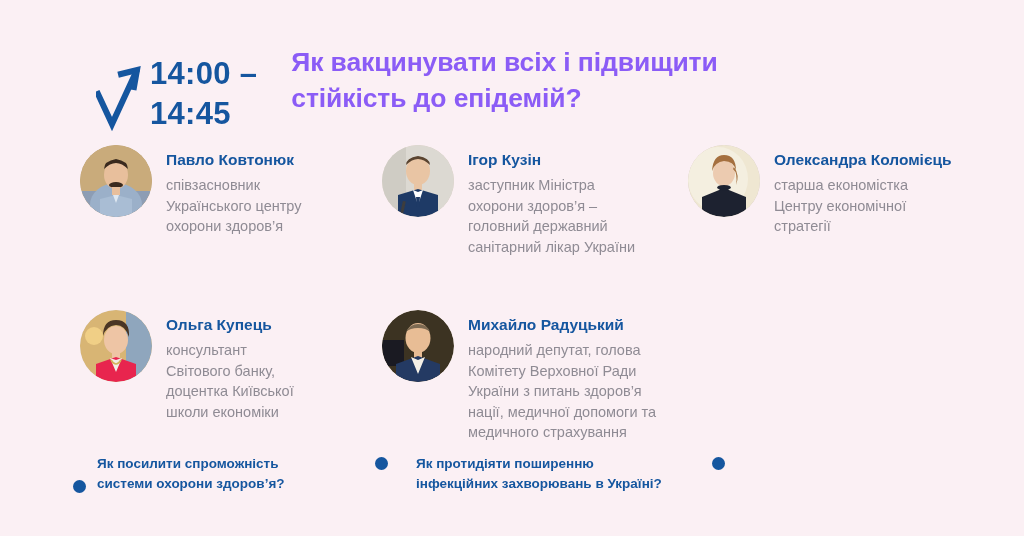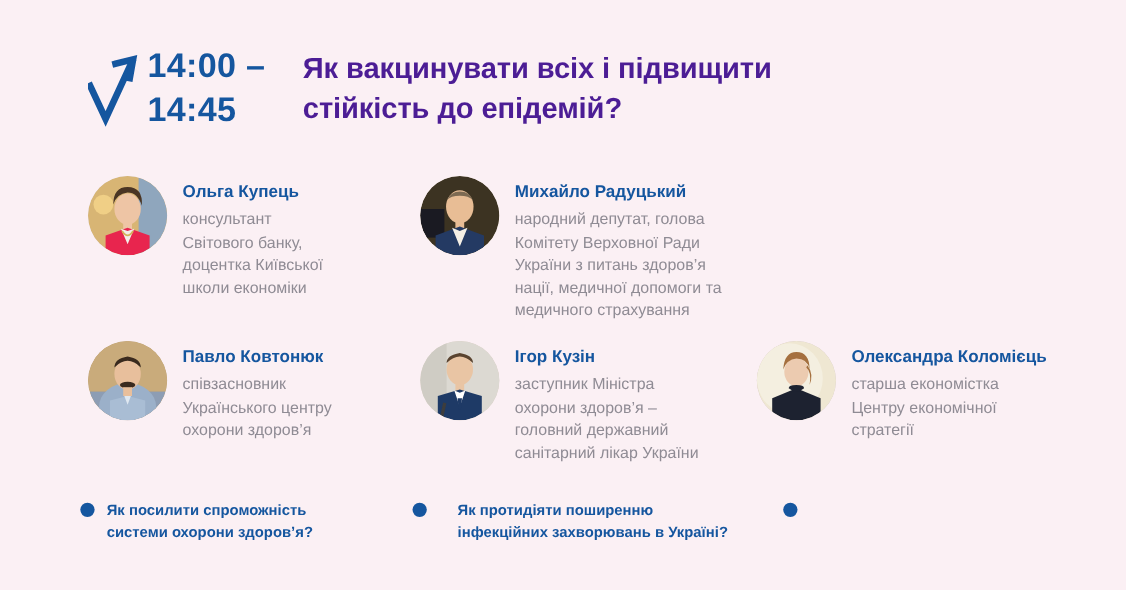--- a/index.html
+++ b/index.html
@@ -11,44 +11,44 @@
     height: 536px;
     background: #fbf0f4;
     font-family: "Liberation Sans", sans-serif;
     overflow: hidden;
     position: relative;
   }
 
   
   .header {
     position: absolute;
-    left: 80px;
+    left: 96px;
     top: 26px;
     display: flex;
-    align-items: center;
+    align-items: flex-end;
   }
   .growth-icon {
     width: 46px;
     height: 74px;
     margin-top: 2px;
     flex: 0 0 auto;
   }
   .time-block {
     margin-left: 8px;
     color: #15569f;
     font-size: 31px;
     font-weight: bold;
     line-height: 40px;
     letter-spacing: 0.3px;
     white-space: pre;
     flex: 0 0 auto;
   }
   .session-title {
     margin-left: 34px;
-    color: #4c1d95;
+    color: #8b5cf6;
     font-size: 26.5px;
     font-weight: bold;
     line-height: 36px;
     max-width: 505px;
     letter-spacing: -0.1px;
     flex: 0 0 auto;
   }
 
   
   .speakers {
@@ -134,83 +134,20 @@
       <path d="M25 14 L41 10 L38 27" fill="none" stroke="#15569f" stroke-width="6" stroke-linecap="square" stroke-linejoin="miter"></path>
     </svg>
   </span>
   <div class="time-block">14:00 –
 14:45</div>
   <h1 class="session-title">Як вакцинувати всіх і підвищити стійкість до епідемій?</h1>
 </div>
 
 <div class="speakers">
 
-  <div class="speaker-row" style="height:150px; margin-top:15px;">
-
-    <div class="speaker" style="left:80px; top:0;">
-      <div class="avatar">
-        <svg viewBox="0 0 72 72" width="72" height="72" aria-hidden="true">
-          <defs>
-              <clipPath id="c4">
-                <circle cx="36" cy="36" r="36"></circle>
-              </clipPath>
-            </defs>
-          <g clip-path="url(#c4)">
-            <rect width="72" height="72" fill="#d8b574"></rect>
-            <rect x="46" width="26" height="72" fill="#8fa6bd"></rect>
-            <circle cx="14" cy="26" r="9" fill="#f0cf86"></circle>
-            <ellipse cx="36" cy="30" rx="12" ry="14" fill="#eec5a5"></ellipse>
-            <path d="M23 26 Q23 10 36 10 Q50 10 49 27 Q45 15 36 15 Q26 16 23 26Z" fill="#4a3524"></path>
-            <rect x="32" y="42" width="8" height="8" fill="#eec5a5"></rect>
-            <path d="M16 54 L36 47 L56 54 L56 72 L16 72Z" fill="#e8254e"></path>
-            <path d="M30 48 L36 62 L42 48 L36 50Z" fill="#f2eee8"></path>
-            <path d="M31 50 Q36 58 41 50" fill="none" stroke="#d4b25a" stroke-width="1.6"></path>
-          </g>
-        </svg>
-      </div>
-      <div class="speaker-text">
-        <div class="speaker-name">Ольга Купець</div>
-        <div class="speaker-role">консультант
-Світового банку,
-доцентка Київської
-школи економіки</div>
-      </div>
-    </div>
-
-    <div class="speaker" style="left:382px; top:0;">
-      <div class="avatar">
-        <svg viewBox="0 0 72 72" width="72" height="72" aria-hidden="true">
-          <defs>
-              <clipPath id="c5">
-                <circle cx="36" cy="36" r="36"></circle>
-              </clipPath>
-            </defs>
-          <g clip-path="url(#c5)">
-            <rect width="72" height="72" fill="#3c3322"></rect>
-            <rect x="0" y="30" width="22" height="26" fill="#1a1a22"></rect>
-            <ellipse cx="36" cy="28" rx="12.5" ry="15" fill="#e8bd95"></ellipse>
-            <path d="M24 22 Q28 14 36 14 Q45 14 48 22 Q44 18 36 18 Q28 18 24 22Z" fill="#7d6a52"></path>
-            <rect x="32" y="41" width="8" height="8" fill="#e8bd95"></rect>
-            <path d="M14 54 L36 46 L58 54 L58 72 L14 72Z" fill="#243a63"></path>
-            <path d="M29 47 L36 64 L43 47 L36 50Z" fill="#f4efe6"></path>
-          </g>
-        </svg>
-      </div>
-      <div class="speaker-text">
-        <div class="speaker-name">Михайло Радуцький</div>
-        <div class="speaker-role">народний депутат, голова
-Комітету Верховної Ради
-України з питань здоров’я
-нації, медичної допомоги та
-медичного страхування</div>
-      </div>
-    </div>
-
-  </div>
-
   <div class="speaker-row" style="height:150px;">
 
     <div class="speaker" style="left:80px; top:0;">
       <div class="avatar">
         <svg viewBox="0 0 72 72" width="72" height="72" aria-hidden="true">
           <defs>
               <clipPath id="c1">
                 <circle cx="36" cy="36" r="36"></circle>
               </clipPath>
             </defs>
@@ -289,25 +226,88 @@
       <div class="speaker-text">
         <div class="speaker-name">Олександра Коломієць</div>
         <div class="speaker-role">старша економістка
 Центру економічної
 стратегії</div>
       </div>
     </div>
 
   </div>
 
+  <div class="speaker-row" style="height:150px; margin-top:15px;">
+
+    <div class="speaker" style="left:80px; top:0;">
+      <div class="avatar">
+        <svg viewBox="0 0 72 72" width="72" height="72" aria-hidden="true">
+          <defs>
+              <clipPath id="c4">
+                <circle cx="36" cy="36" r="36"></circle>
+              </clipPath>
+            </defs>
+          <g clip-path="url(#c4)">
+            <rect width="72" height="72" fill="#d8b574"></rect>
+            <rect x="46" width="26" height="72" fill="#8fa6bd"></rect>
+            <circle cx="14" cy="26" r="9" fill="#f0cf86"></circle>
+            <ellipse cx="36" cy="30" rx="12" ry="14" fill="#eec5a5"></ellipse>
+            <path d="M23 26 Q23 10 36 10 Q50 10 49 27 Q45 15 36 15 Q26 16 23 26Z" fill="#4a3524"></path>
+            <rect x="32" y="42" width="8" height="8" fill="#eec5a5"></rect>
+            <path d="M16 54 L36 47 L56 54 L56 72 L16 72Z" fill="#e8254e"></path>
+            <path d="M30 48 L36 62 L42 48 L36 50Z" fill="#f2eee8"></path>
+            <path d="M31 50 Q36 58 41 50" fill="none" stroke="#d4b25a" stroke-width="1.6"></path>
+          </g>
+        </svg>
+      </div>
+      <div class="speaker-text">
+        <div class="speaker-name">Ольга Купець</div>
+        <div class="speaker-role">консультант
+Світового банку,
+доцентка Київської
+школи економіки</div>
+      </div>
+    </div>
+
+    <div class="speaker" style="left:382px; top:0;">
+      <div class="avatar">
+        <svg viewBox="0 0 72 72" width="72" height="72" aria-hidden="true">
+          <defs>
+              <clipPath id="c5">
+                <circle cx="36" cy="36" r="36"></circle>
+              </clipPath>
+            </defs>
+          <g clip-path="url(#c5)">
+            <rect width="72" height="72" fill="#3c3322"></rect>
+            <rect x="0" y="30" width="22" height="26" fill="#1a1a22"></rect>
+            <ellipse cx="36" cy="28" rx="12.5" ry="15" fill="#e8bd95"></ellipse>
+            <path d="M24 22 Q28 14 36 14 Q45 14 48 22 Q44 18 36 18 Q28 18 24 22Z" fill="#7d6a52"></path>
+            <rect x="32" y="41" width="8" height="8" fill="#e8bd95"></rect>
+            <path d="M14 54 L36 46 L58 54 L58 72 L14 72Z" fill="#243a63"></path>
+            <path d="M29 47 L36 64 L43 47 L36 50Z" fill="#f4efe6"></path>
+          </g>
+        </svg>
+      </div>
+      <div class="speaker-text">
+        <div class="speaker-name">Михайло Радуцький</div>
+        <div class="speaker-role">народний депутат, голова
+Комітету Верховної Ради
+України з питань здоров’я
+нації, медичної допомоги та
+медичного страхування</div>
+      </div>
+    </div>
+
+  </div>
+
 </div>
 
 <div class="bullets">
 
-  <div class="bullet" style="left:73px; top:4px; max-width:280px;">
+  <div class="bullet" style="left:73px; top:4px; max-width:280px;align-items:flex-end;">
     <span class="bullet-dot"></span>
     <span class="bullet-text">Як посилити спроможність
 системи охорони здоров’я?</span>
   </div>
 
   <div class="bullet" style="left:375px; top:4px; max-width:290px;gap:17px;">
     <span class="bullet-dot"></span>
     <span class="bullet-text">Як протидіяти поширенню
 інфекційних захворювань в Україні?</span>
   </div>

